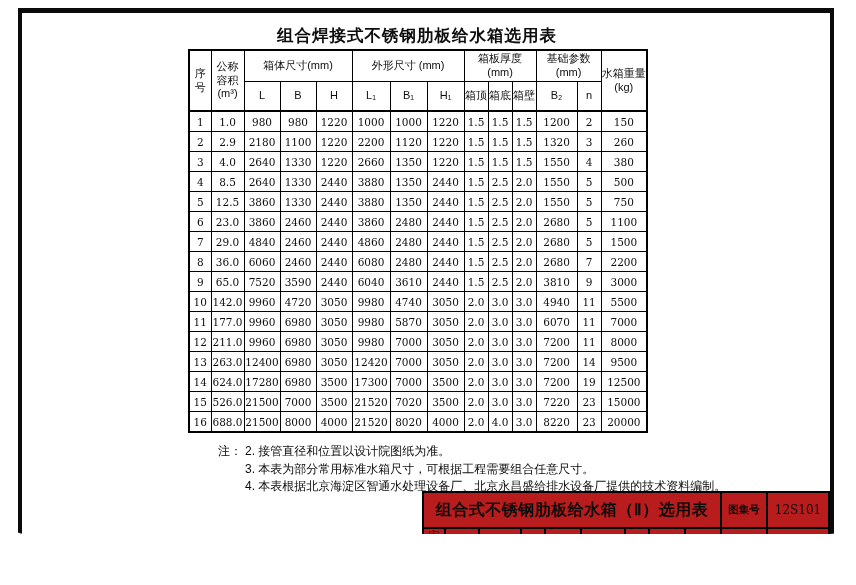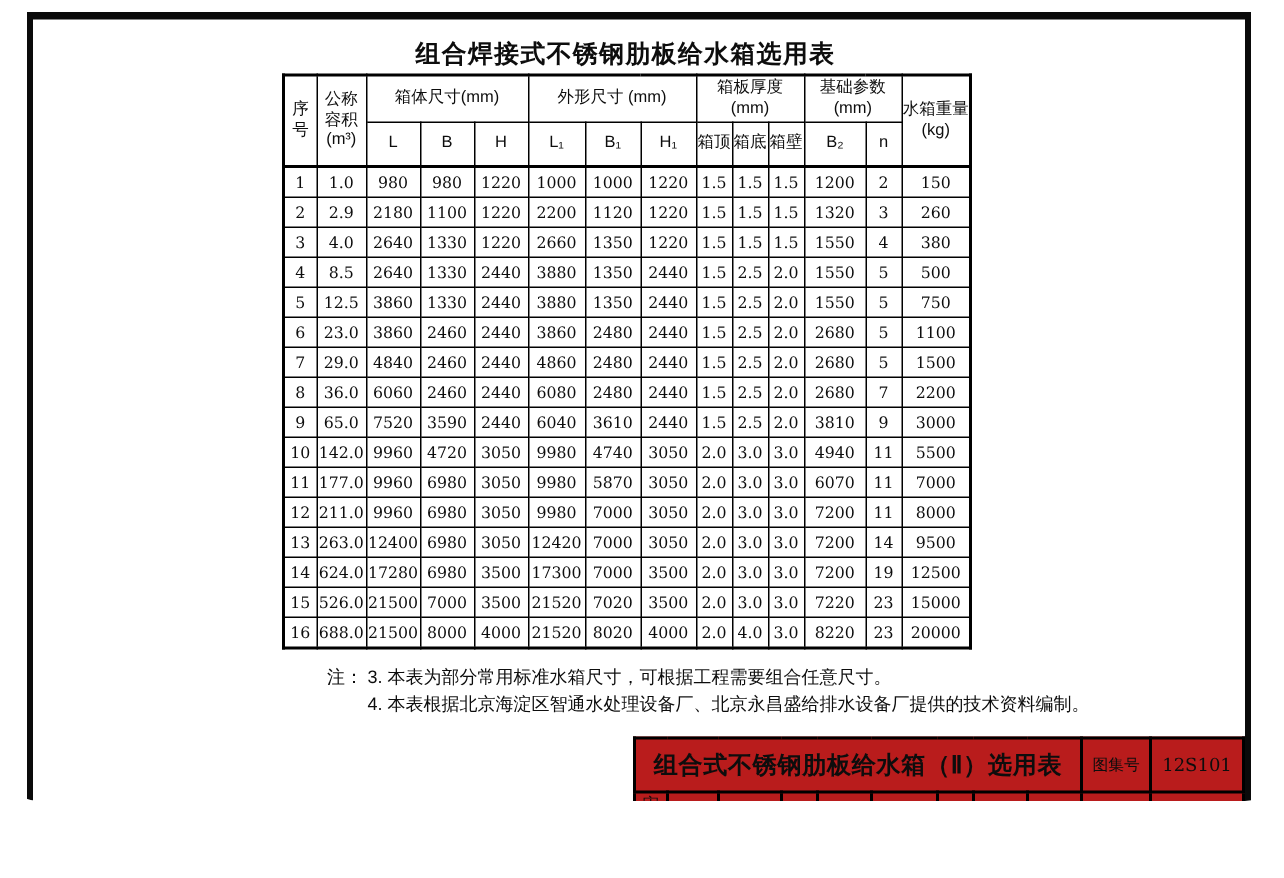--- a/index.html
+++ b/index.html
@@ -29,21 +29,21 @@
   .notes .lbl{position:absolute;left:0;top:0;}
   .notes .items{margin-left:27px;}
 
   .title-block{position:absolute;right:0;bottom:14px;width:406px;
                border-collapse:collapse;table-layout:fixed;background:#b91c1c;}
   .title-block td{border:2px solid #000;padding:0;text-align:center;
                vertical-align:middle;overflow:hidden;color:#0d0d0d;}
   .title-block tr.r1 td{height:34px;}
   .title-block tr.r2 td{height:21px;font-size:10.5px;}
   .tb-title{font-size:16px;font-weight:bold;letter-spacing:0.5px;}
-  .tb-label{font-size:10.5px;}
+  .tb-label{font-size:10.5px;font-weight:bold;}
   .tb-serif{font-family:"DejaVu Serif","Liberation Serif",serif;font-size:12px;}
   .sig{font-family:"DejaVu Serif","Liberation Serif",serif;font-style:italic;
        font-weight:bold;font-size:12.5px;transform:rotate(-2deg);}
 </style>
 </head>
 <body>
 
 <div class="canvas">
   <div class="page">
 
@@ -350,20 +350,21 @@
             <td>8220</td>
             <td>23</td>
             <td>20000</td>
           </tr>
         </tbody>
     </table>
 
     <div class="notes">
       <span class="lbl">注：</span>
       <div class="items">
+        <div>2.  接管直径和位置以设计院图纸为准。</div>
         <div>3.  本表为部分常用标准水箱尺寸，可根据工程需要组合任意尺寸。</div>
         <div>4.  本表根据北京海淀区智通水处理设备厂、北京永昌盛给排水设备厂提供的技术资料编制。</div>
       </div>
     </div>
 
     <table class="title-block">
       <colgroup>
         <col style="width:22px">
           <col style="width:34px">
           <col style="width:42px">

